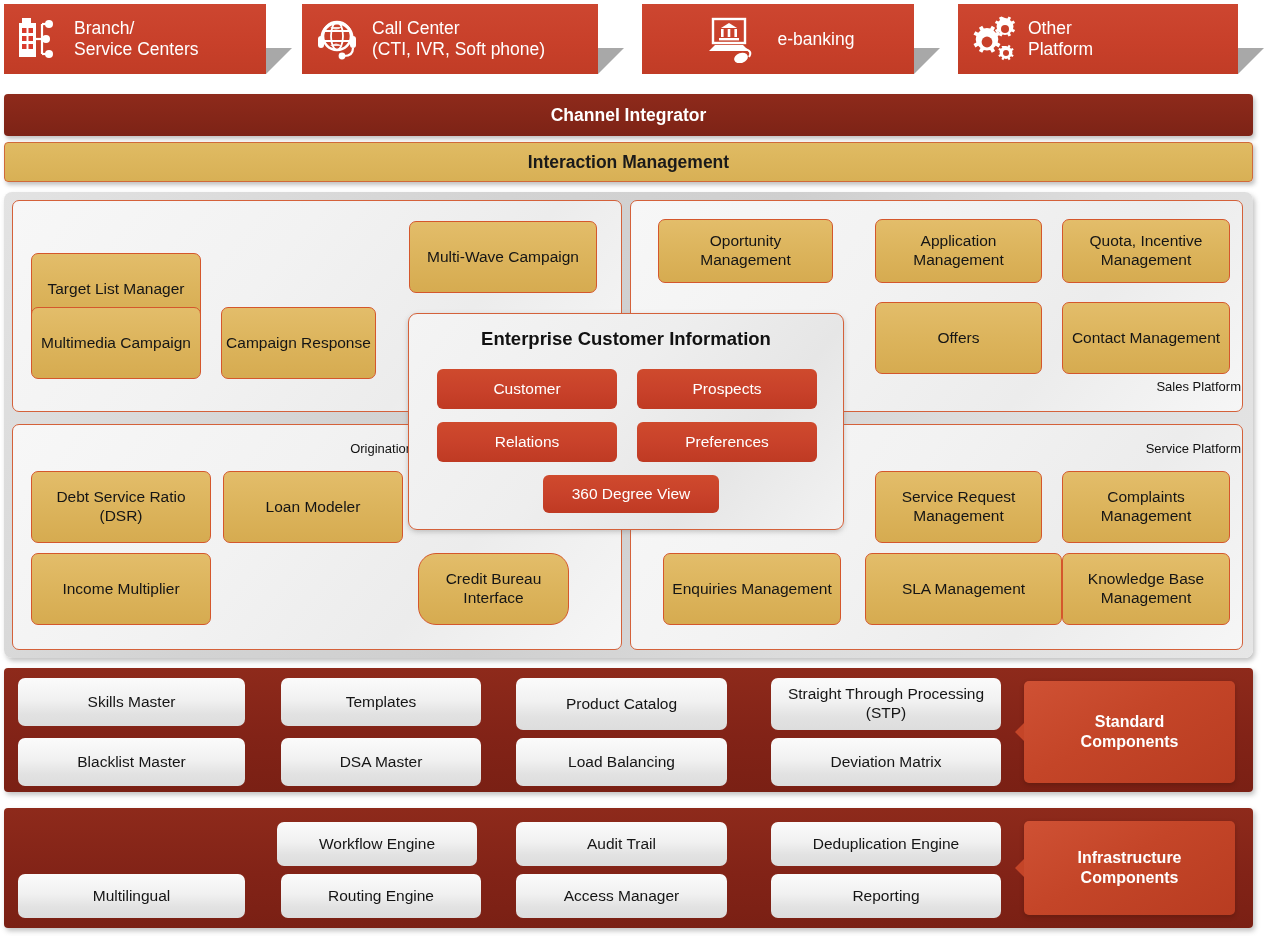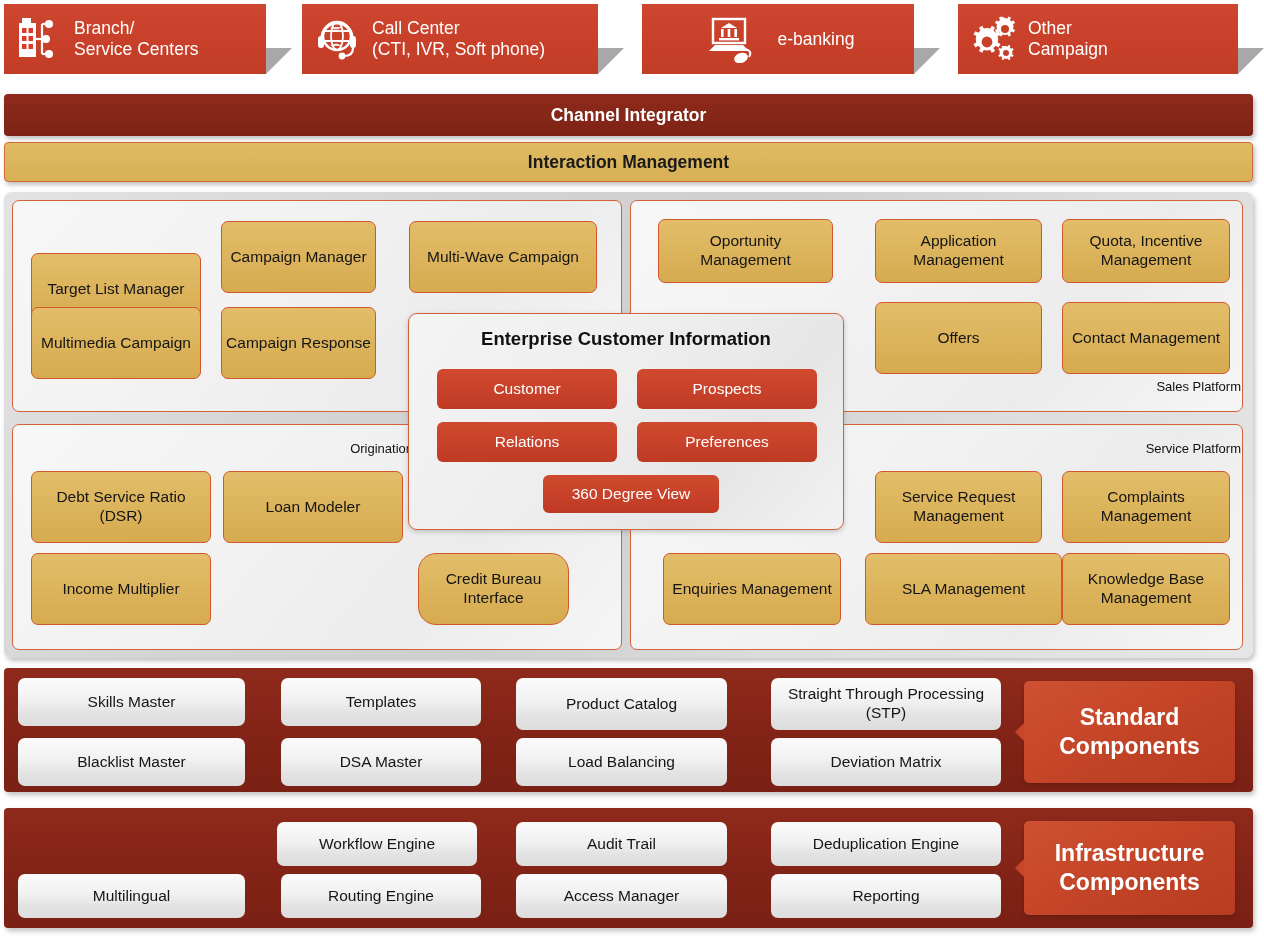--- a/index.html
+++ b/index.html
@@ -92,21 +92,21 @@
   .stile{
     position:absolute;box-sizing:border-box;border-radius:7px;
     background:linear-gradient(180deg,#fbfbfb 0%,#f1f1f1 45%,#e2e2e2 75%,#dddddd 100%);
     display:flex;align-items:center;justify-content:center;text-align:center;
     font-size:15.5px;line-height:1.2;color:#151515;padding:2px 5px;
   }
   .callout{
     position:absolute;box-sizing:border-box;border-radius:5px;
     background:linear-gradient(150deg,#cf5134 0%,#c44528 45%,#b83c21 100%);
     display:flex;align-items:center;justify-content:center;text-align:center;
-    color:#ffffff;font-weight:bold;font-size:23px;line-height:1.25;
+    color:#ffffff;font-weight:bold;font-size:16px;line-height:1.25;
     box-shadow:0 2px 4px rgba(60,20,10,.35);
   }
   .callout .notch{
     position:absolute;left:-9px;top:50%;margin-top:-9px;
     width:0;height:0;border-top:9px solid transparent;
     border-bottom:9px solid transparent;border-right:9px solid #c44528;
   }
 </style>
 </head>
 <body>
@@ -189,41 +189,38 @@
           <circle cx="17" cy="27" r="5.4" fill="#c8402a"></circle>
           <path d="M35 3 l2.4 .5 1.2 -2.1 2.5 1.4 -1.2 2.1 1.7 1.7 2.1 -1.2 1.4 2.5 -2.1 1.2 .5 2.4 -.5 2.4 2.1 1.2 -1.4 2.5 -2.1 -1.2 -1.7 1.7 1.2 2.1 -2.5 1.4 -1.2 -2.1 -2.4 .5 -2.4 -.5 -1.2 2.1 -2.5 -1.4 1.2 -2.1 -1.7 -1.7 -2.1 1.2 -1.4 -2.5 2.1 -1.2 -.5 -2.4 .5 -2.4 -2.1 -1.2 1.4 -2.5 2.1 1.2 1.7 -1.7 -1.2 -2.1 2.5 -1.4z"></path>
           <circle cx="35" cy="14" r="4" fill="#c8402a"></circle>
           <path d="M36 31 l1.8 .4 .9 -1.6 1.9 1.1 -.9 1.6 1.3 1.3 1.6 -.9 1.1 1.9 -1.6 .9 .4 1.8 -.4 1.8 1.6 .9 -1.1 1.9 -1.6 -.9 -1.3 1.3 .9 1.6 -1.9 1.1 -.9 -1.6 -1.8 .4 -1.8 -.4 -.9 1.6 -1.9 -1.1 .9 -1.6 -1.3 -1.3 -1.6 .9 -1.1 -1.9 1.6 -.9 -.4 -1.8 .4 -1.8 -1.6 -.9 1.1 -1.9 1.6 .9 1.3 -1.3 -.9 -1.6z"></path>
           <circle cx="36" cy="38" r="3" fill="#c8402a"></circle>
         </g>
       </svg>
     </span>
     <span class="ctext">
       <b>Other</b>
-      <b>Campaign</b>
+      <b>Platform</b>
     </span>
   </div>
   <div class="fold" style="left:1238px;top:48px;clip-path:polygon(0 0,100% 0,0 100%);"></div>
 </div>
 
 <div class="bar bar-integrator">
   <span>Channel Integrator</span>
 </div>
 <div class="bar bar-interaction">
   <span>Interaction Management</span>
 </div>
 
 <div class="mid">
 
   <div class="panel" style="left:8px;top:8px;width:610px;height:212px;">
     <div class="tile" style="left:18px;top:20px;width:170px;height:72px;margin-top:32px;">
       <span>Target List Manager</span>
-      </div>
-    <div class="tile" style="left:208px;top:20px;width:155px;height:72px;">
-      <span>Campaign Manager</span>
       </div>
     <div class="tile" style="left:396px;top:20px;width:188px;height:72px;">
       <span>Multi-Wave Campaign</span>
       </div>
     <div class="tile" style="left:18px;top:106px;width:170px;height:72px;">
       <span>Multimedia Campaign</span>
       </div>
     <div class="tile" style="left:208px;top:106px;width:155px;height:72px;">
       <span>Campaign Response</span>
       </div>

